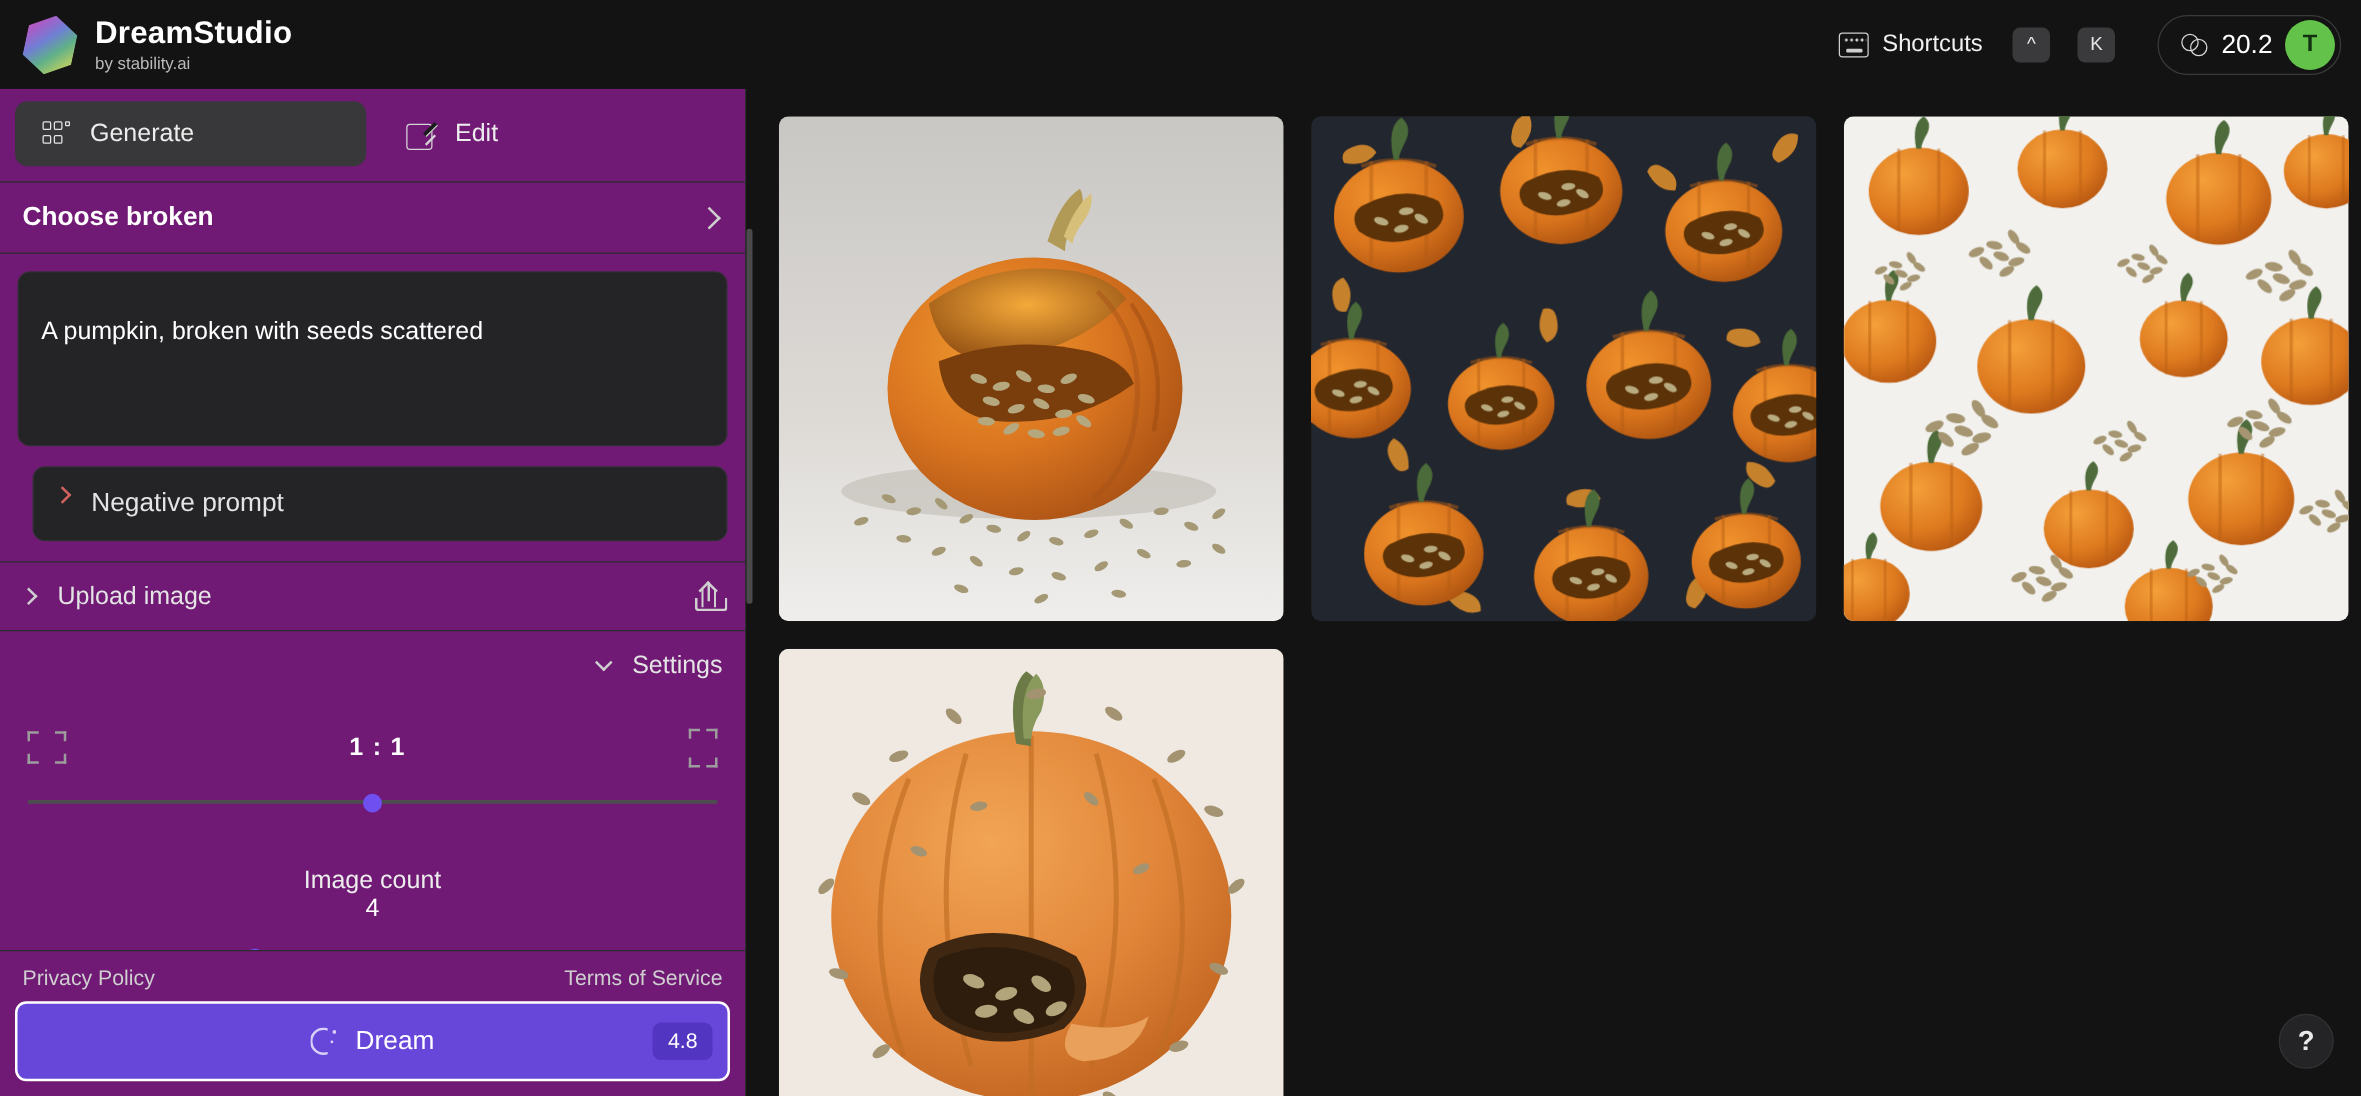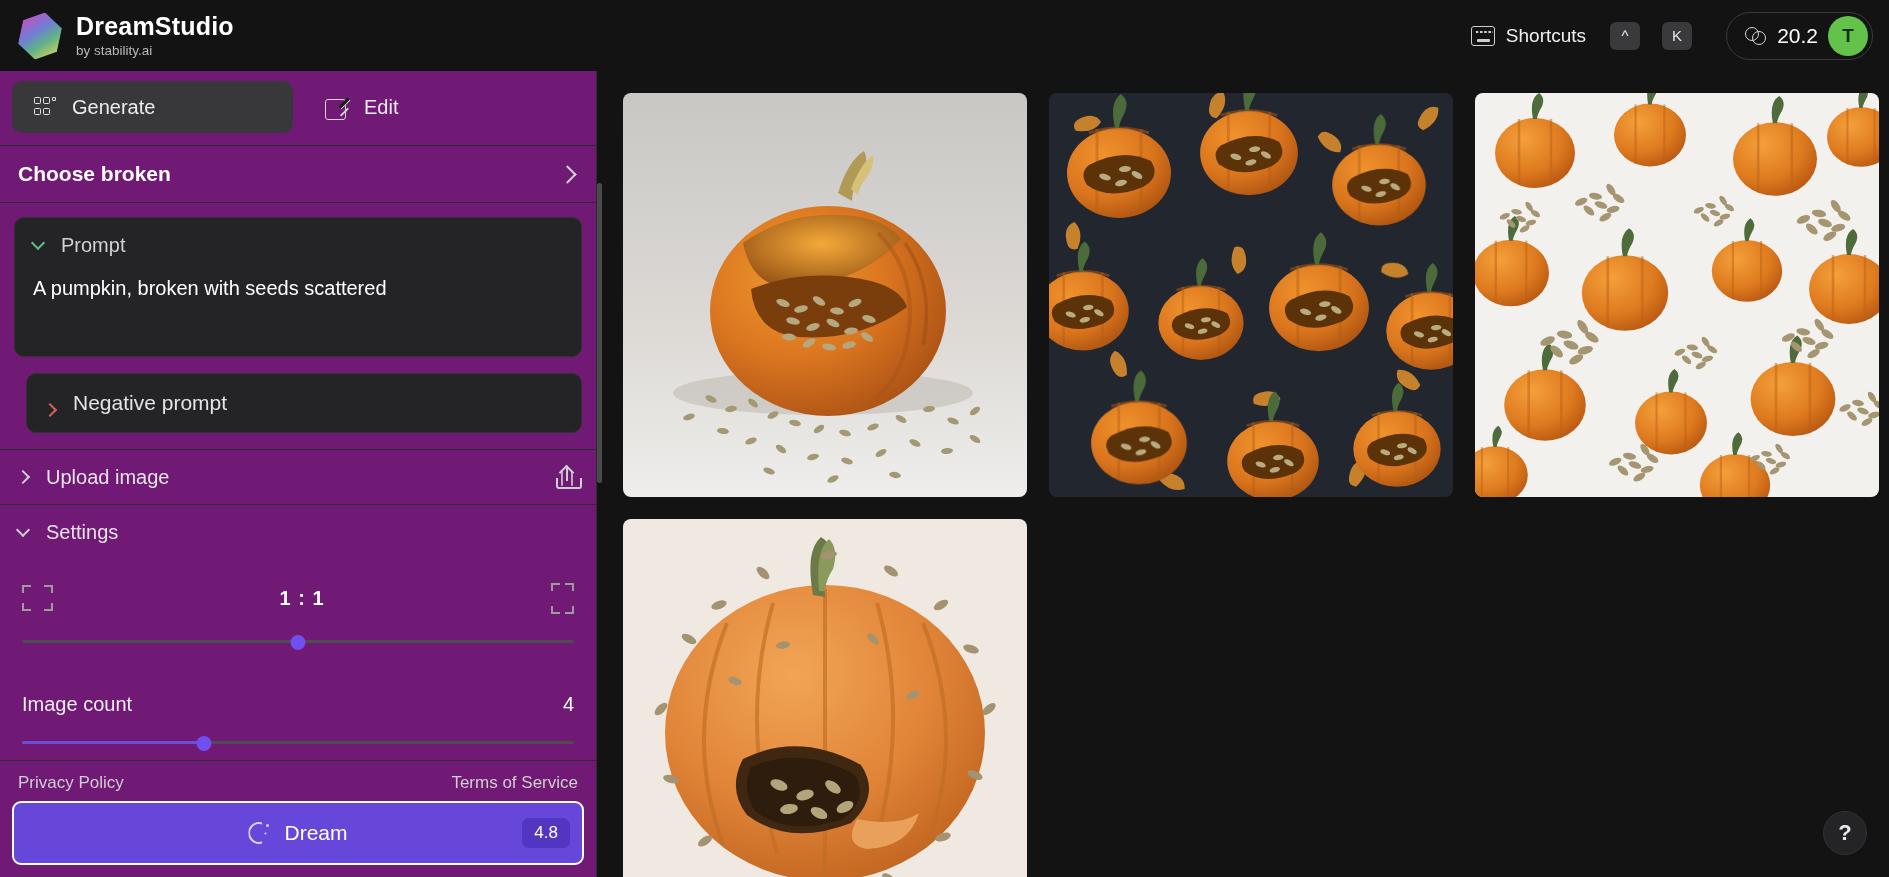--- a/index.html
+++ b/index.html
@@ -137,29 +137,30 @@
     border-radius: 10px;
     padding: 16px 18px 22px 18px;
   }
   .card.prompt { min-height: 140px; }
   .card-head { display: flex; align-items: center; gap: 18px; }
   .card-head-label { font-size: 20px; color: #d2d2d2; }
   .prompt-text { margin-top: 18px; font-size: 20px; color: #ffffff; line-height: 1.35; }
 
   .card.negative {
     margin-top: 16px; padding: 17px 18px;
-    display: flex; align-items: flex-end; gap: 18px; margin-left: 26px;
+    display: flex; align-items: flex-start; gap: 18px; margin-left: 26px;
   }
   .negative-label { font-size: 21px; color: #e4e4e4; }
 
   .section-row {
     height: 55px; display: flex; align-items: center; gap: 18px;
     padding: 0 18px;
     border-top: 1px solid #2c2c2e;
     cursor: pointer;
+    justify-content: flex-end;
   }
   .section-row.first { margin-top: 16px; }
   .section-label { font-size: 20px; color: #e4e4e4; }
   .upload-icon { width: 22px; height: 24px; position: relative; flex: none; margin-left: auto; }
   .upload-icon::before {
     content: ""; position: absolute; left: 0; bottom: 0; width: 22px; height: 9px;
     border: 2px solid #cfcfcf; border-top: none; border-radius: 0 0 3px 3px;
   }
   .upload-icon::after {
     content: ""; position: absolute; left: 10px; top: 1px; width: 2px; height: 15px; background: #cfcfcf;
@@ -185,21 +186,21 @@
   .frame-icon.tall { width: 23px; height: 31px; }
 
   .slider { position: relative; height: 24px; margin-top: 14px; cursor: pointer; }
   .slider .track { position: absolute; left: 0; right: 0; top: 11px; height: 3px; background: #4d4d50; border-radius: 2px; }
   .slider .fill { position: absolute; left: 0; top: 11px; height: 3px; background: #6b4fd8; border-radius: 2px; }
   .slider .thumb {
     position: absolute; top: 5.5px; width: 15px; height: 15px; border-radius: 50%;
     background: #6f4ff0; transform: translateX(-50%);
   }
 
-  .count-row { display: flex; align-items: center; justify-content: space-between; margin-top: 40px; }
+  .count-row { display: flex; align-items: center; margin-top: 40px; flex-direction: column; }
   .count-label { font-size: 20px; color: #ededed; }
   .count-value { font-size: 20px; color: #ffffff; }
 
   .sidebar-footer { margin-top: auto; }
   .legal {
     display: flex; align-items: center; justify-content: space-between;
     padding: 12px 18px 8px 18px;
     border-top: 1px solid #2c2c2e;
     font-size: 17px; color: #cfcfcf;
   }
@@ -323,24 +324,20 @@
 
       <div class="choose-style">
         <div class="choose-style-label">Choose broken</div>
         <div class="spacer"></div>
         <div class="chev right"></div>
       </div>
 
       <div class="panel-scroll">
 
         <div class="card prompt">
-          <div class="card-head">
-            <div class="chev down green sm"></div>
-            <div class="card-head-label">Prompt</div>
-          </div>
           <div class="prompt-text">A pumpkin, broken with seeds scattered</div>
         </div>
 
         <div class="card negative">
           <div class="chev right red sm"></div>
           <div class="negative-label">Negative prompt</div>
         </div>
 
         <div class="section-row first">
           <div class="chev right sm"></div>

